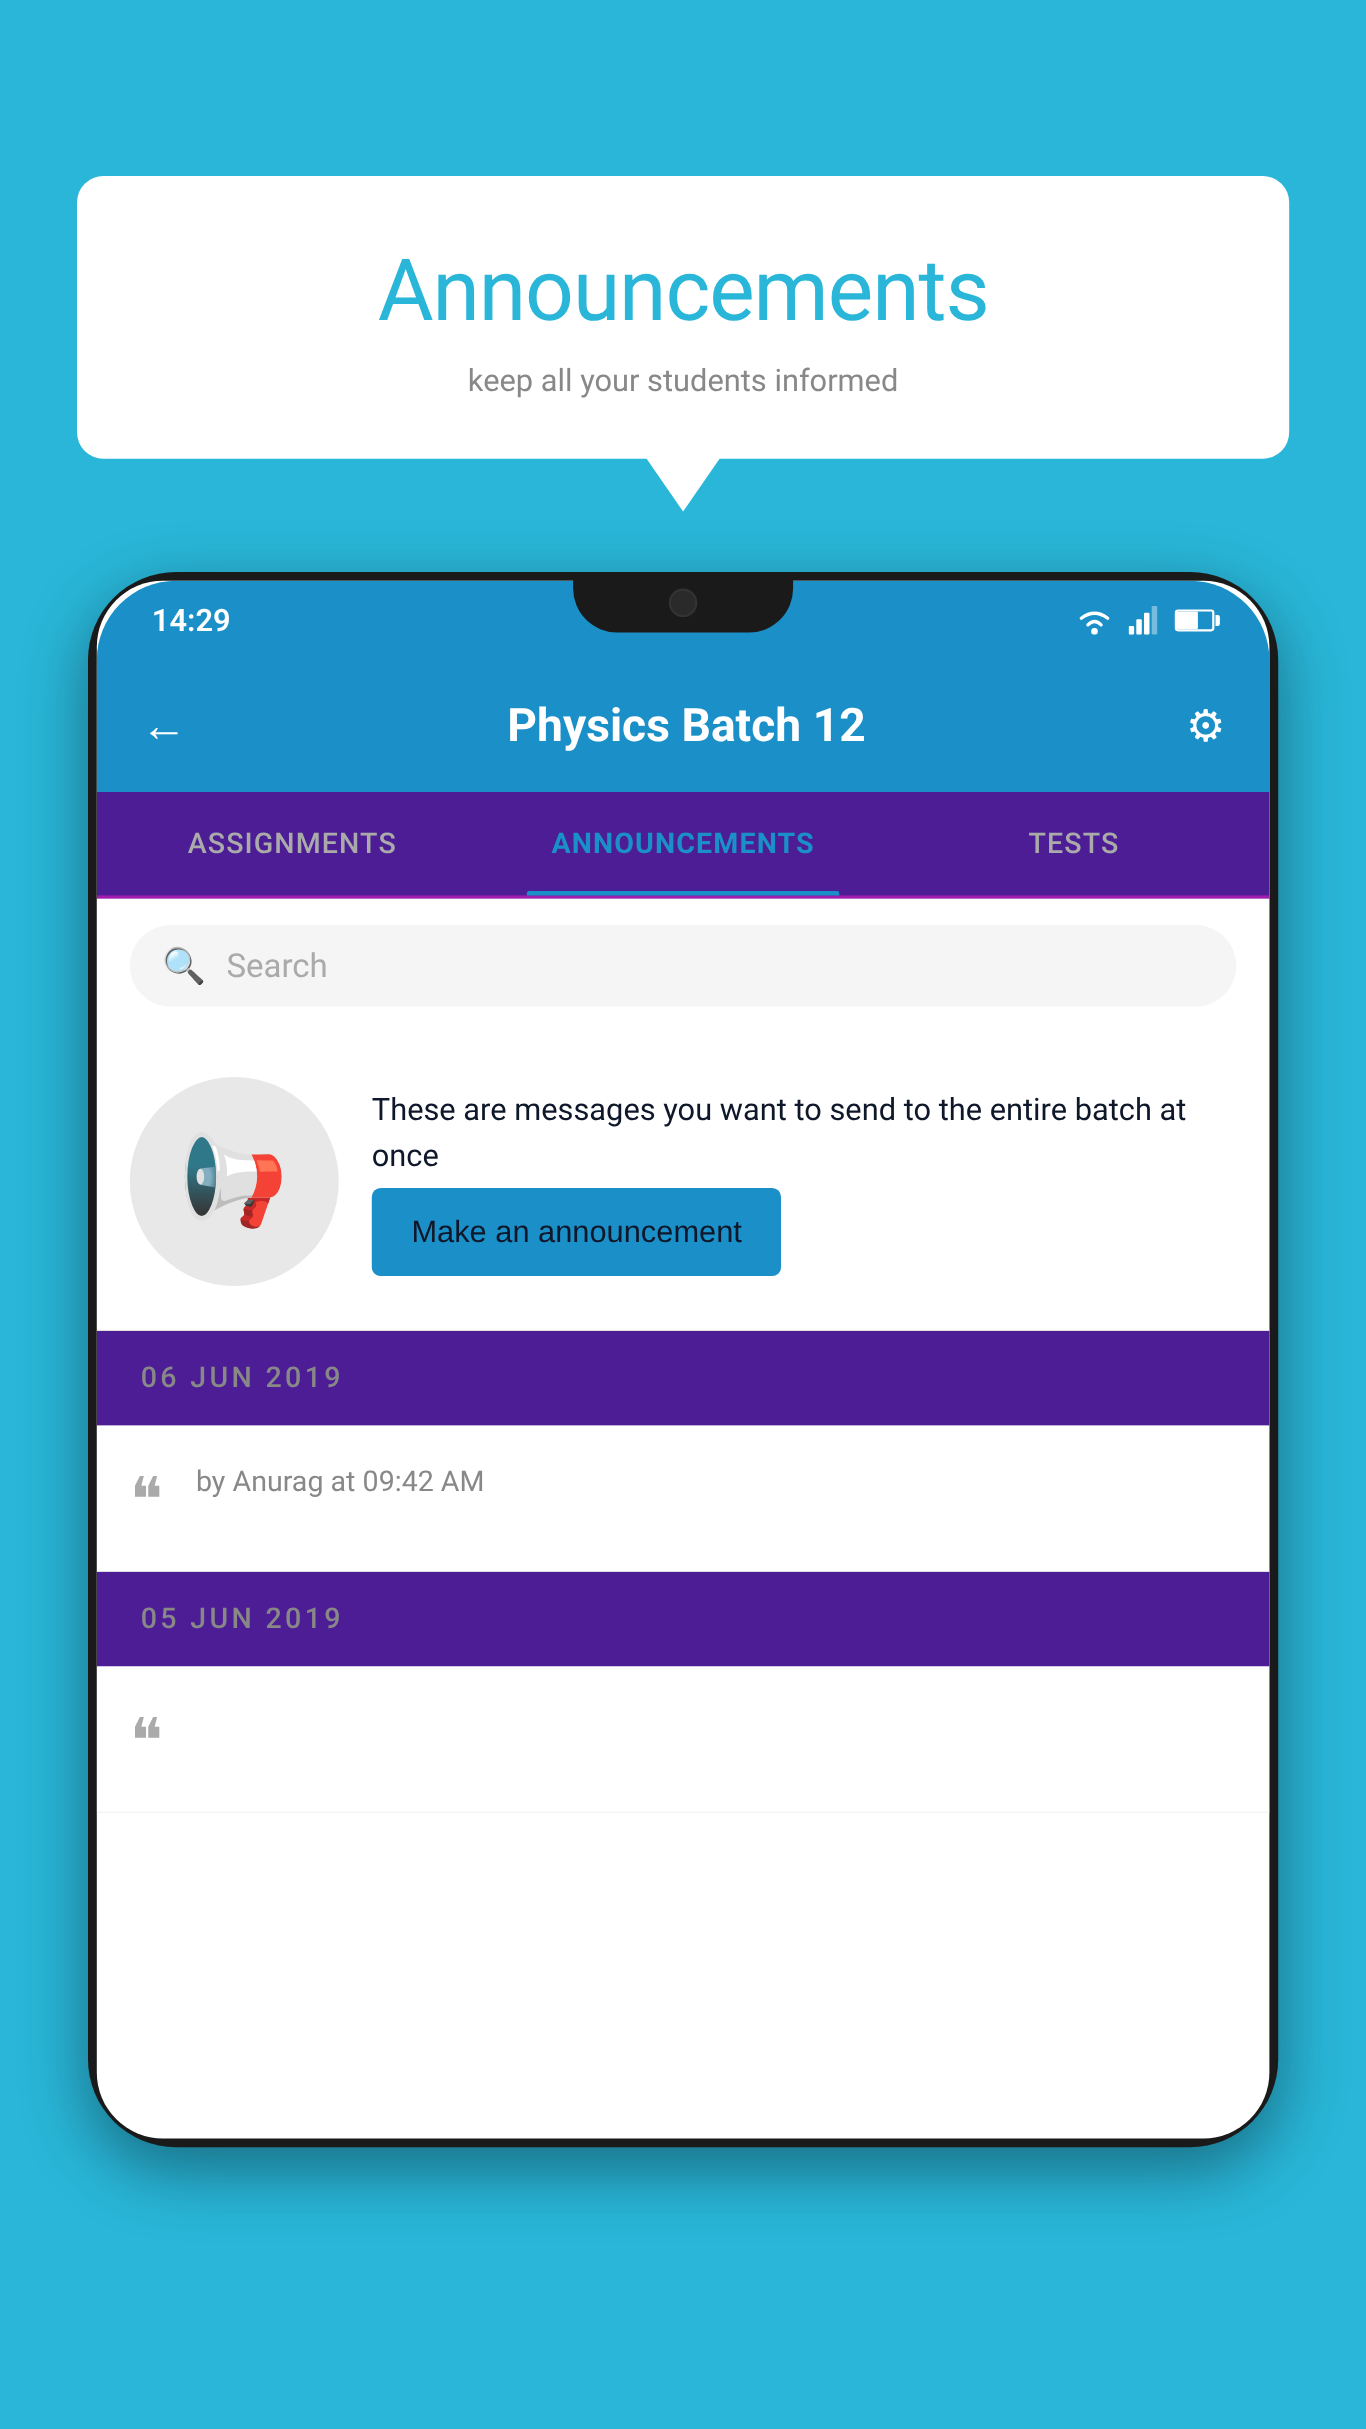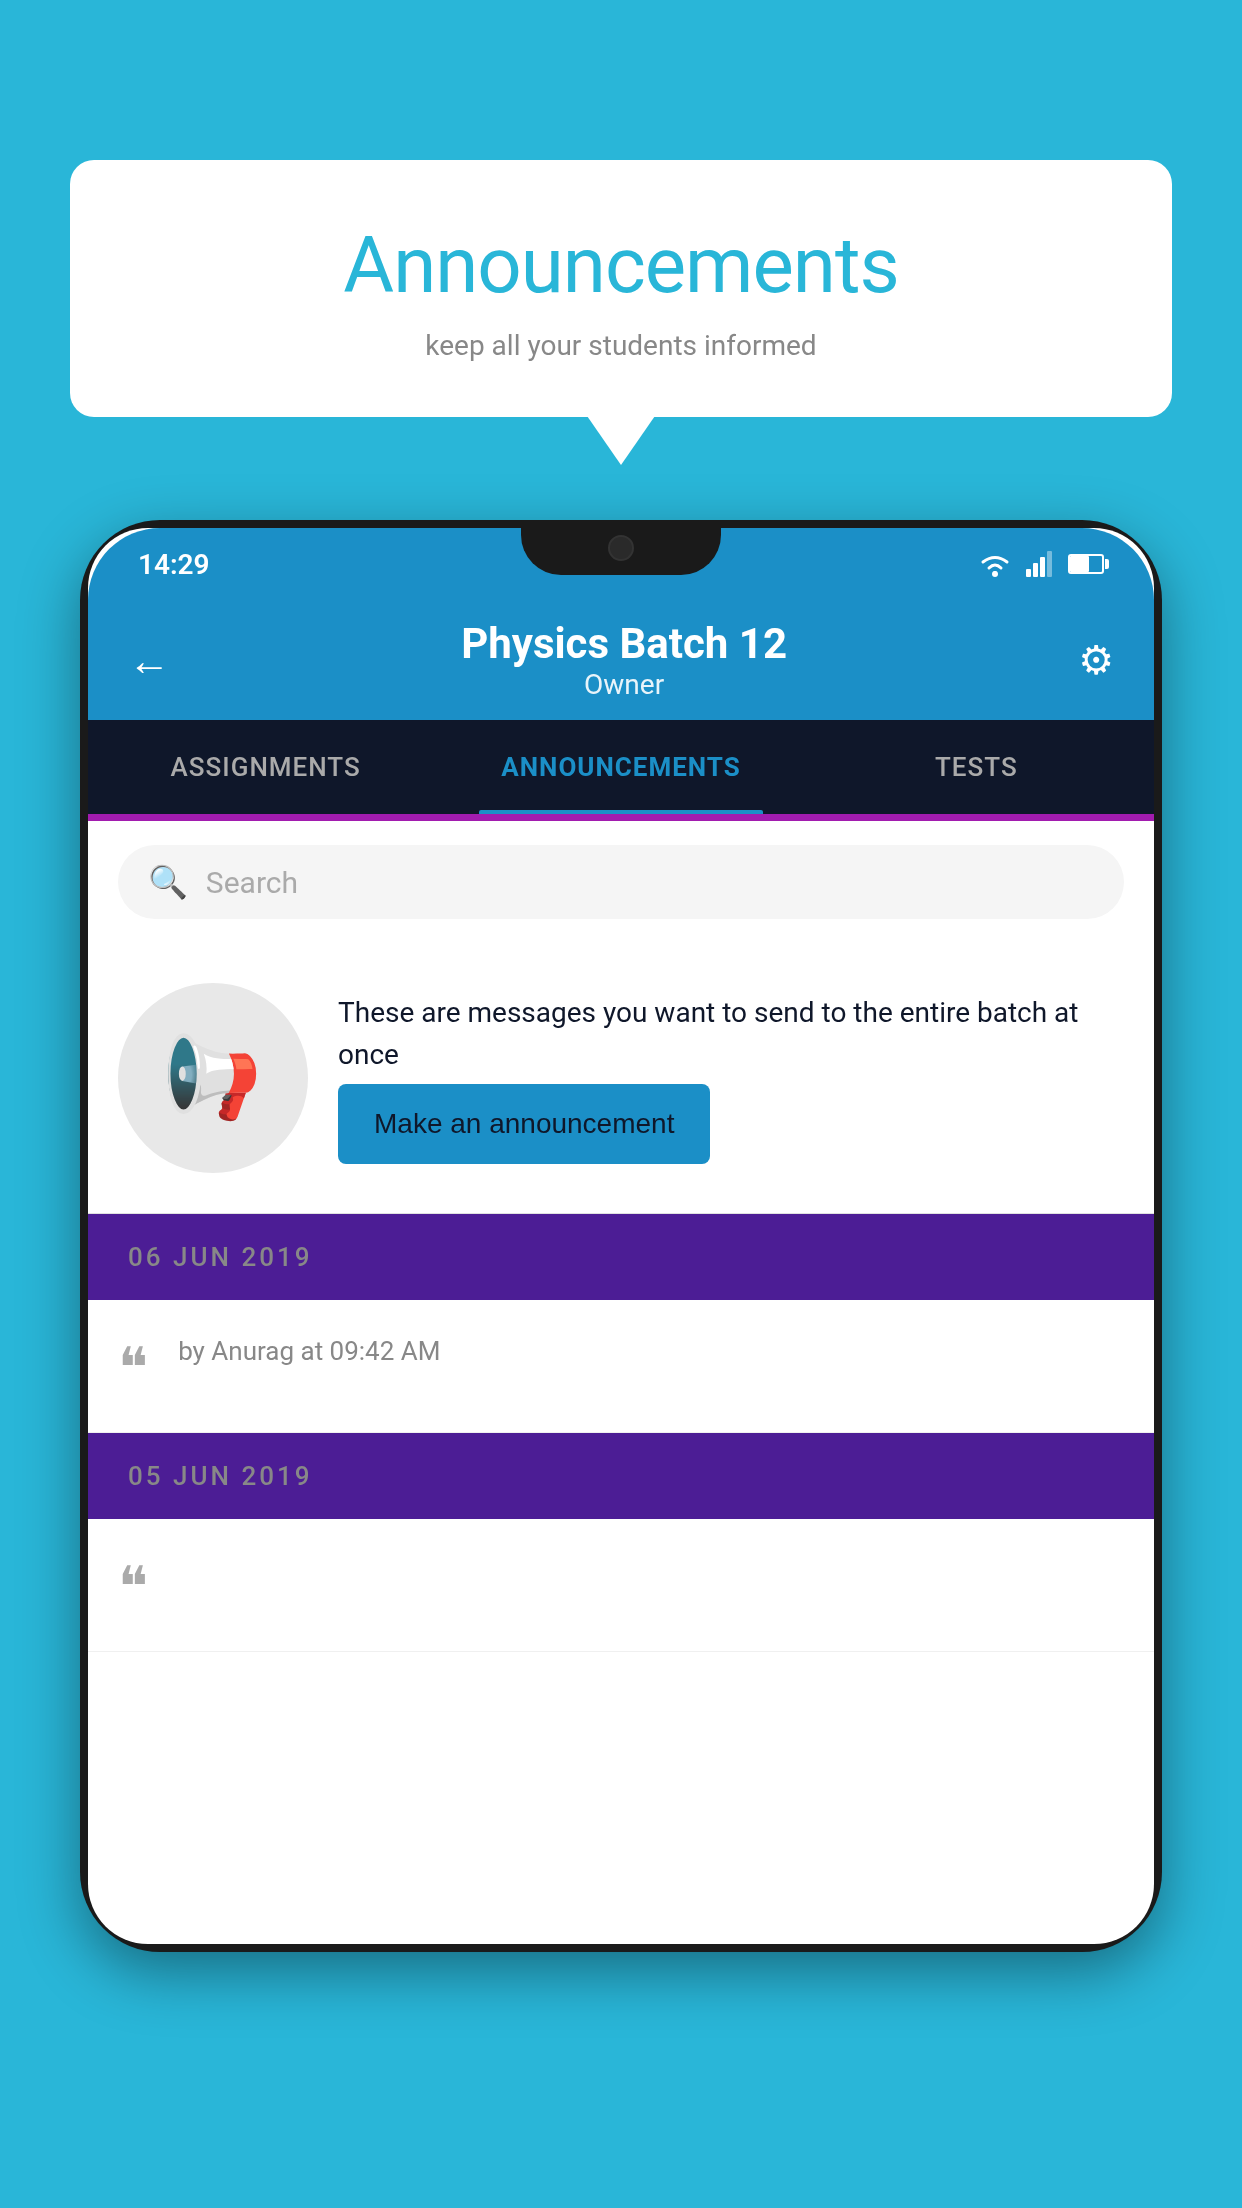--- a/index.html
+++ b/index.html
@@ -189,23 +189,23 @@
       font-size: 28px;
     }
 
     .settings-icon {
       color: white;
       font-size: 40px;
     }
 
     
     .tab-bar {
-      background: #0f172a;
-      display: flex;
-      border-bottom: 7px solid #a21caf;
+      background: #4c1d95;
+      display: flex;
+      border-bottom: 3px solid #a21caf;
     }
 
     .tab-item {
       flex: 1;
       padding: 32px 20px;
       text-align: center;
       font-size: 26px;
       color: #aaa;
       font-weight: 500;
       letter-spacing: 1px;
@@ -403,21 +403,20 @@
           <div class="status-icon-battery">
             <div class="battery-fill"></div>
           </div>
         </div>
       </div>
 
       <div class="app-bar">
         <span class="back-icon">←</span>
         <div class="app-bar-title-section">
           <div class="app-bar-title">Physics Batch 12</div>
-          <div class="app-bar-subtitle">Owner</div>
         </div>
         <span class="settings-icon">⚙</span>
       </div>
 
       <div class="tab-bar">
         <div class="tab-item">ASSIGNMENTS</div>
         <div class="tab-item active">ANNOUNCEMENTS</div>
         <div class="tab-item">TESTS</div>
       </div>
 

